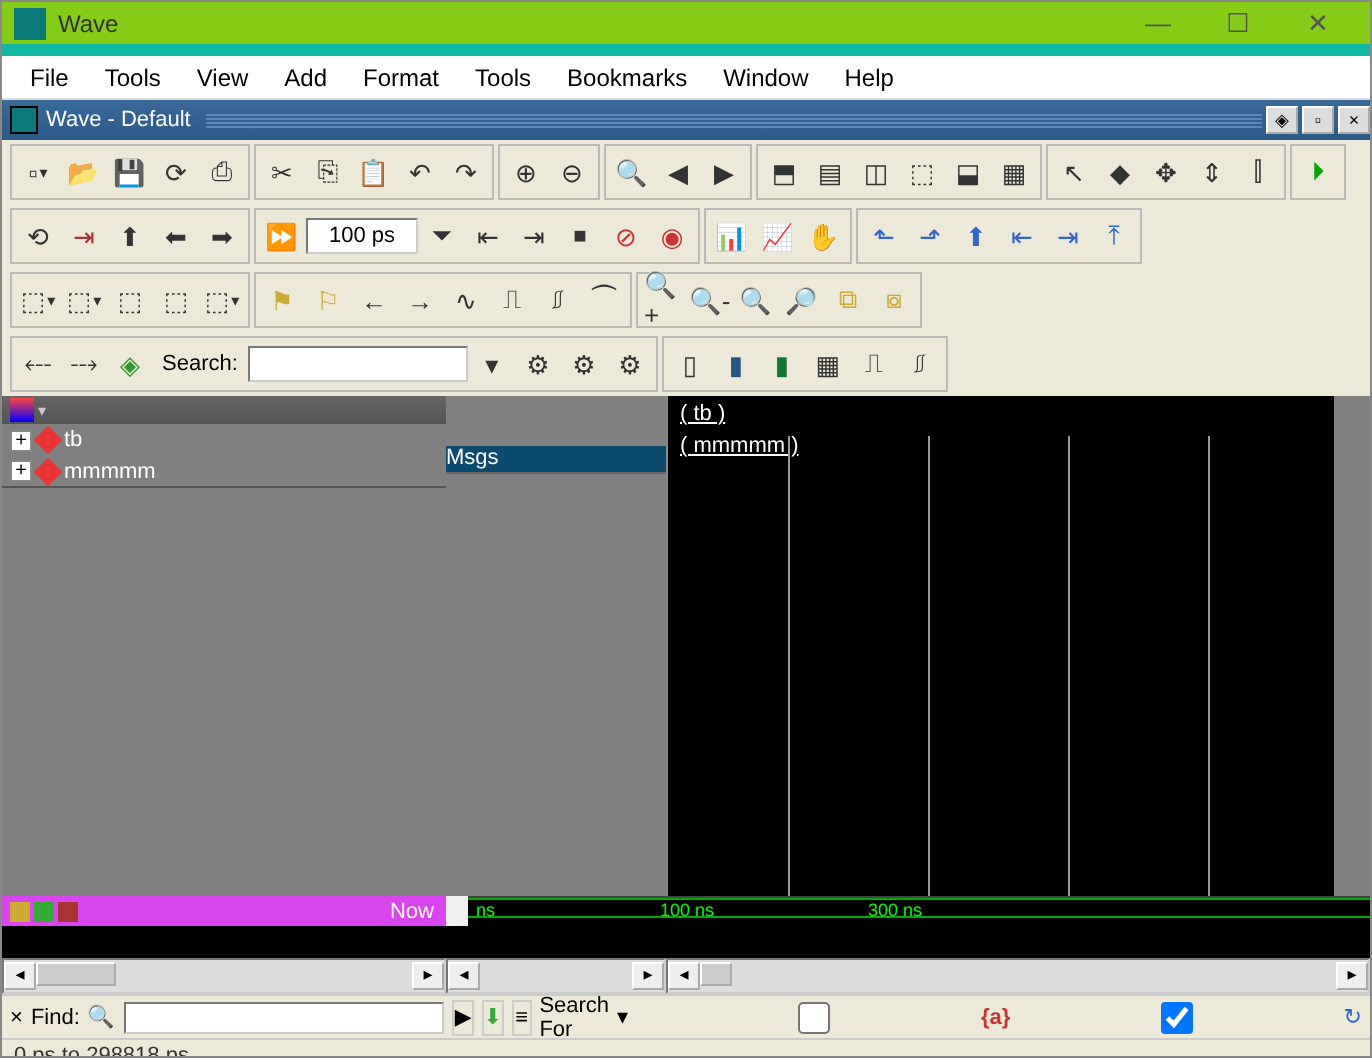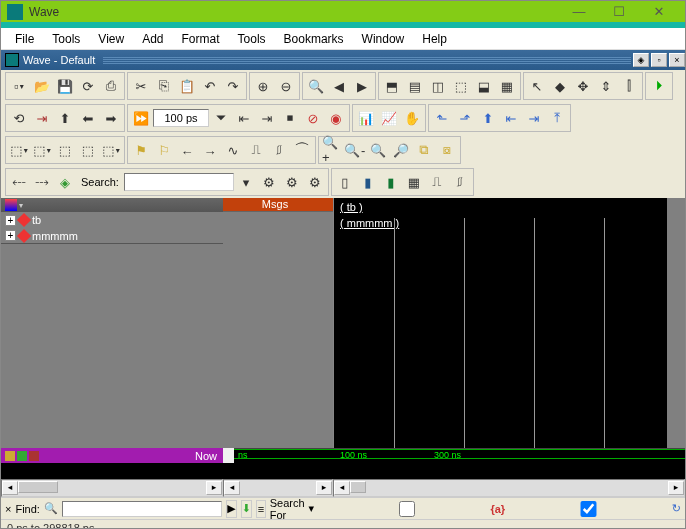--- a/index.html
+++ b/index.html
@@ -21,27 +21,27 @@
 .tinput { width: 56px; height: 18px; border: 1px inset #ccc; font-size: 11px; text-align: center; }
 .mainarea { display: flex; height: 250px; background: #808080; position: relative; }
 .leftpanel { width: 222px; background: #808080; display: flex; flex-direction: column; }
 .lphead { height: 14px; background: linear-gradient(#666,#555); display: flex; align-items: center; padding-left: 4px; }
 .lphead .cube { width: 12px; height: 12px; background: linear-gradient(#f44,#00f); }
 .lphead .arrow { font-size: 8px; color: #ccc; margin-left: 2px; }
 .sigrow { height: 16px; display: flex; align-items: center; color: #fff; font-size: 11px; padding-left: 4px; gap: 3px; }
 .sigrow .plus { width: 11px; height: 11px; background: #fff; color: #000; border: 1px solid #888; text-align: center; line-height: 9px; font-size: 10px; }
 .sigrow .diamond { width: 10px; height: 10px; background: #e33; transform: rotate(45deg); }
 .msgpanel { width: 110px; background: #808080; }
-.msghead { height: 14px; text-align: center; color: #fff; font-size: 11px; padding-right: 6px; background: #c2410c; border-bottom: 1px solid #666; }
+.msghead { height: 14px; text-align: left; color: #fff; font-size: 11px; padding-right: 6px; background: #0c4a6e; border-bottom: 1px solid #666; margin-top: 25px; }
 .wavepanel { flex: 1; background: #000; position: relative; border-left: 1px solid #888; }
 .wavepanel .glabel { position: absolute; color: #fff; font-size: 11px; left: 6px; text-decoration: underline; }
 .gridline { position: absolute; top: 20px; bottom: 0; width: 1px; background: #999; }
 .scrollgap { width: 18px; background: #808080; }
 .nowrow { display: flex; height: 15px; font-size: 11px; }
-.nowrow .nl { width: 222px; background: #a21caf; color: #fff; text-align: center; padding-right: 6px; display:flex; align-items:center; justify-content:space-between; }
+.nowrow .nl { width: 222px; background: #d946ef; color: #fff; text-align: center; padding-right: 6px; display:flex; align-items:center; justify-content:space-between; }
 .nowrow .nl .nicons { display:flex; gap:2px; padding-left:4px; }
 .nowrow .nl .nicons span { width:10px; height:10px; }
 .nowrow .nm { width: 110px; background: #333; color: #fff; text-align: right; padding-right: 6px; }
 .nowrow .nw { flex: 1; background: #000; border-top: 1px solid #444; margin-left: 11px; }
 .cursorrow { display: flex; height: 16px; font-size: 11px; background: #ece9d8; }
 .cursorrow .cl { width: 222px; border: 1px solid #bbb; text-align: right; padding-right: 6px; background: #fff; display:flex; align-items:center; }
 .cursorrow .cl .lock { width:14px; height:12px; background:#c93; margin-right:auto; margin-left:4px; }
 .cursorrow .cm { width: 110px; border: 1px solid #bbb; text-align: right; padding-right: 6px; background: #fff; }
 .cursorrow .cw { flex: 1; background: #000; position: relative; }
 .ruler { height: 10px; background: #000; color: #0f0; font-size: 9px; position: relative; border-top:1px solid #0a0; border-bottom:1px solid #0a0; }
@@ -253,21 +253,21 @@
     <div class="nicons">
       <span style="background:#ca3"></span>
       <span style="background:#3a3"></span>
       <span style="background:#a33"></span>
     </div>
     <span>Now</span>
   </div>
   <div class="nw">
     <div class="ruler">
       <span style="left:4px">ns</span>
-      <span style="left:106px">100 ns</span>
+      <span style="left:96px">100 ns</span>
       <span style="left:200px">300 ns</span>
     </div>
   </div>
 </div>
 
 <div class="cursorrow">
   <div class="cw"></div>
 </div>
 
 <div class="hscrollrow">

